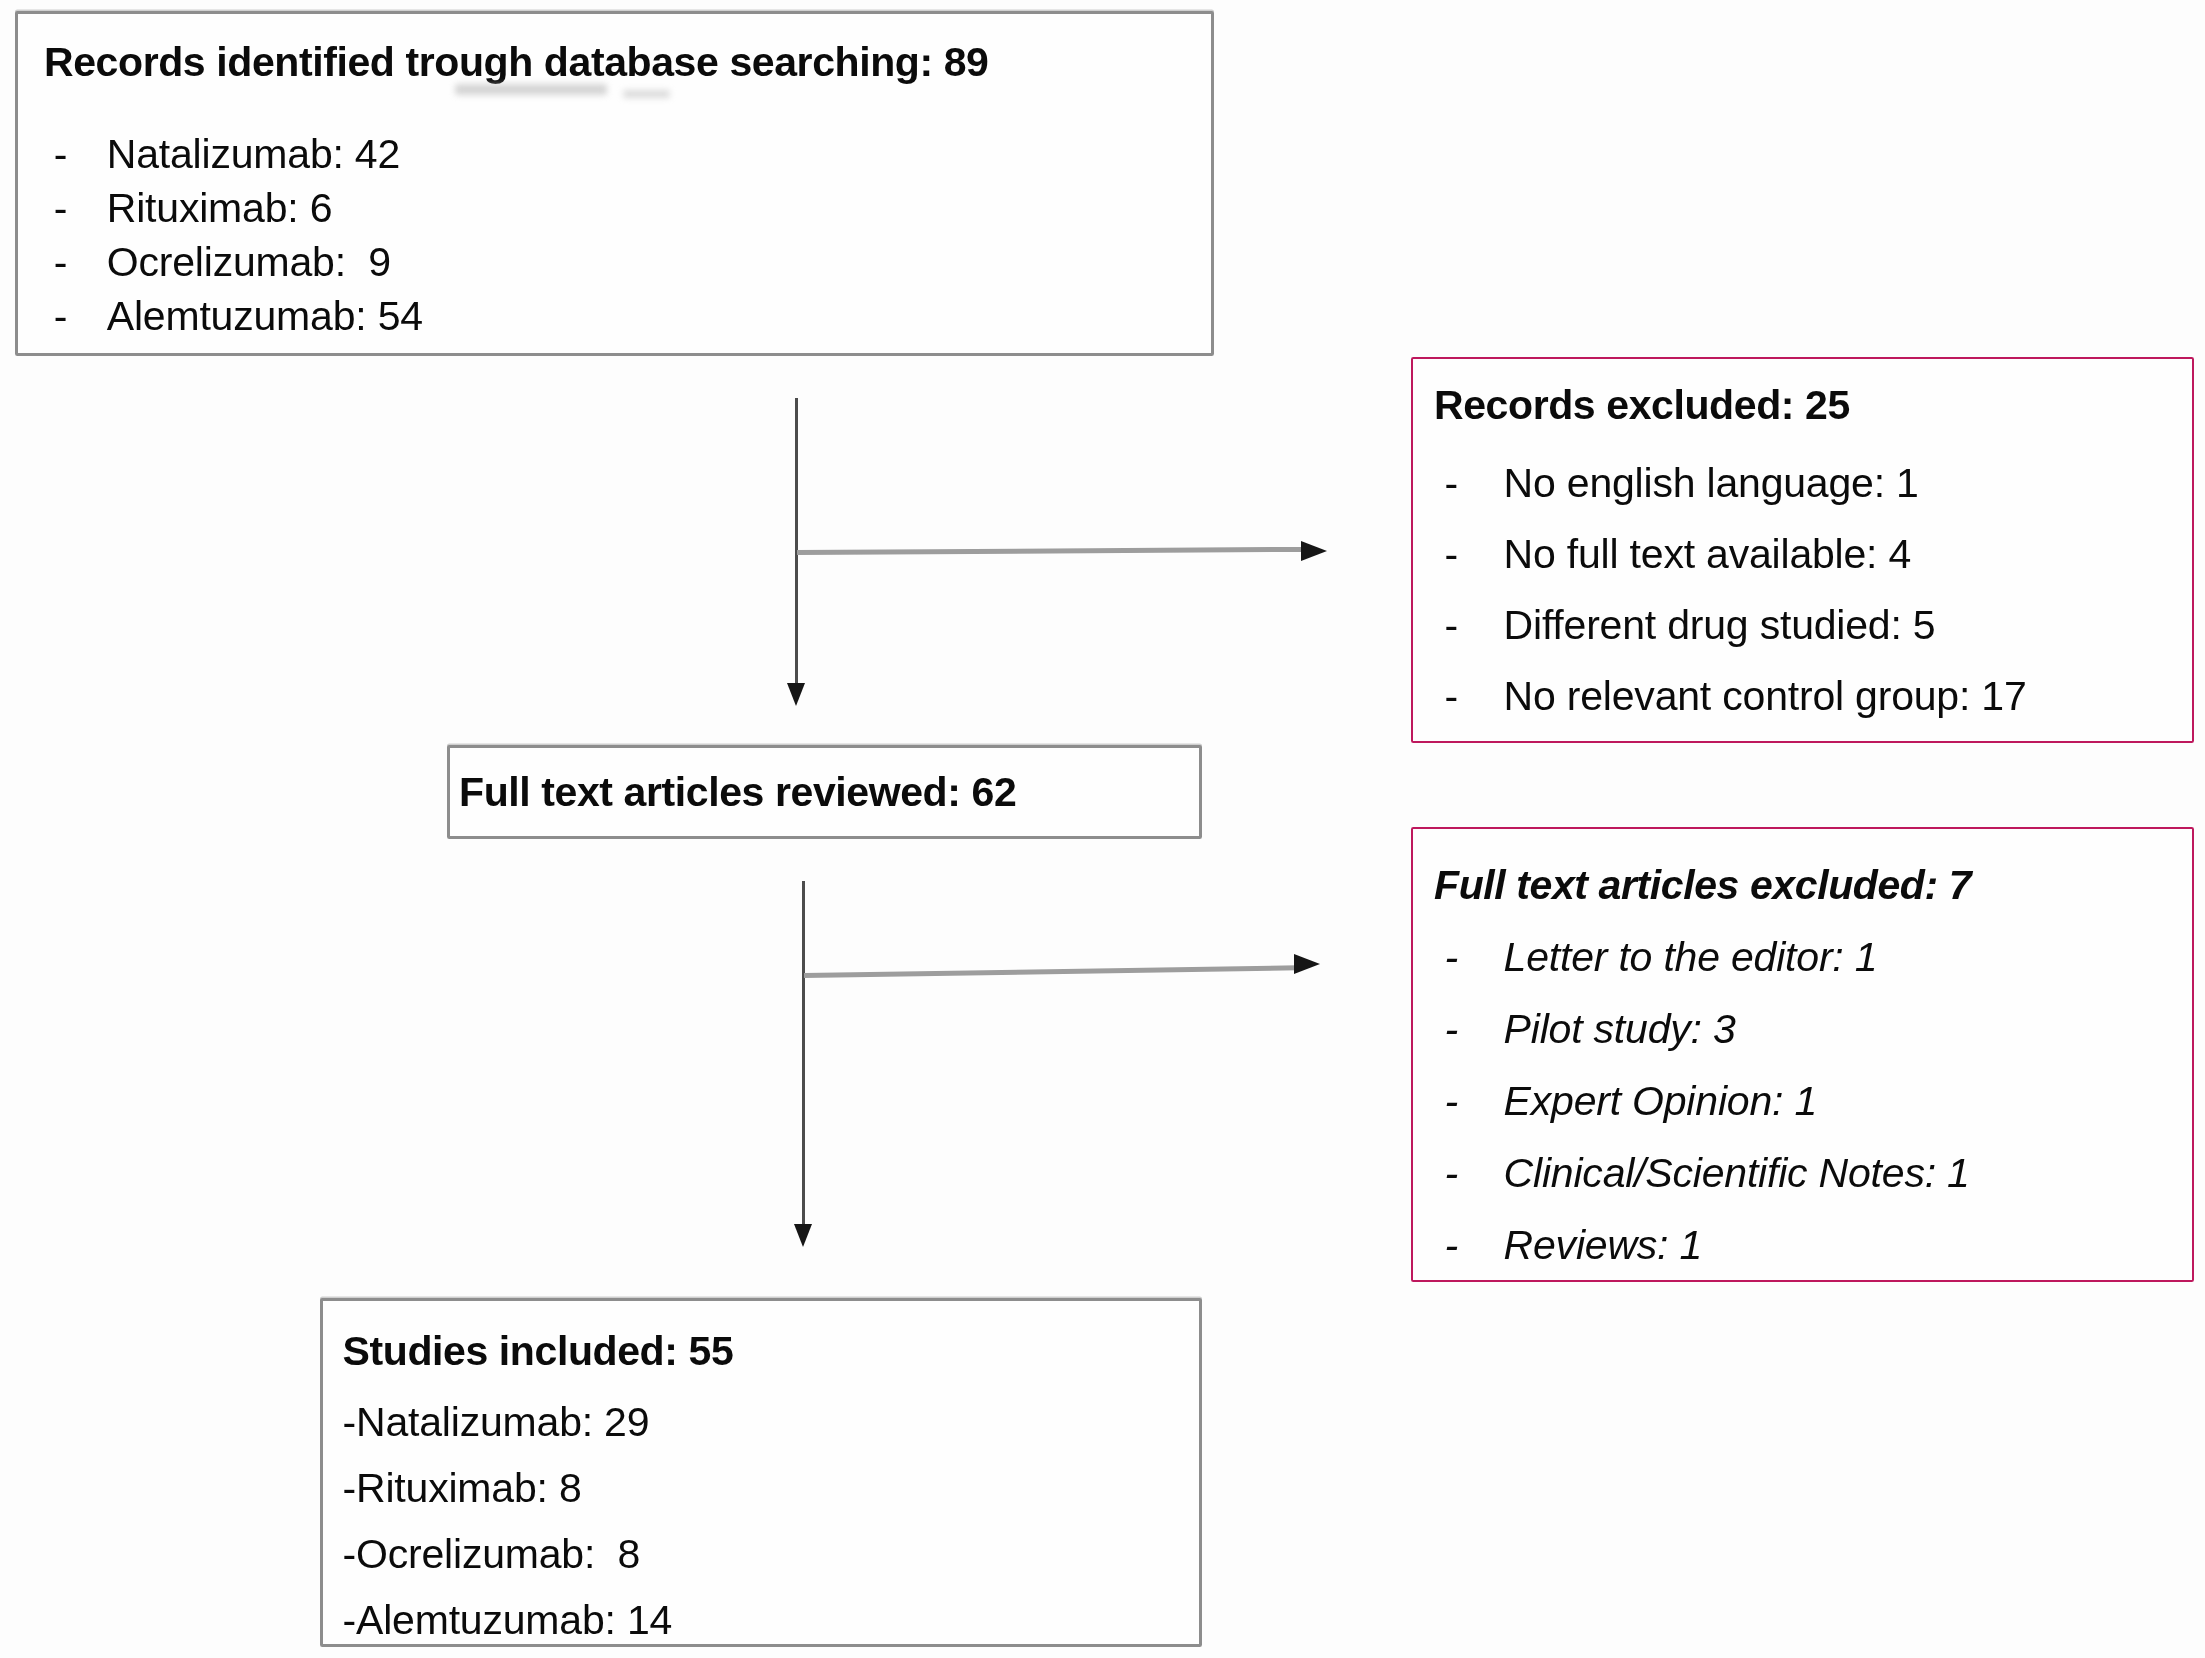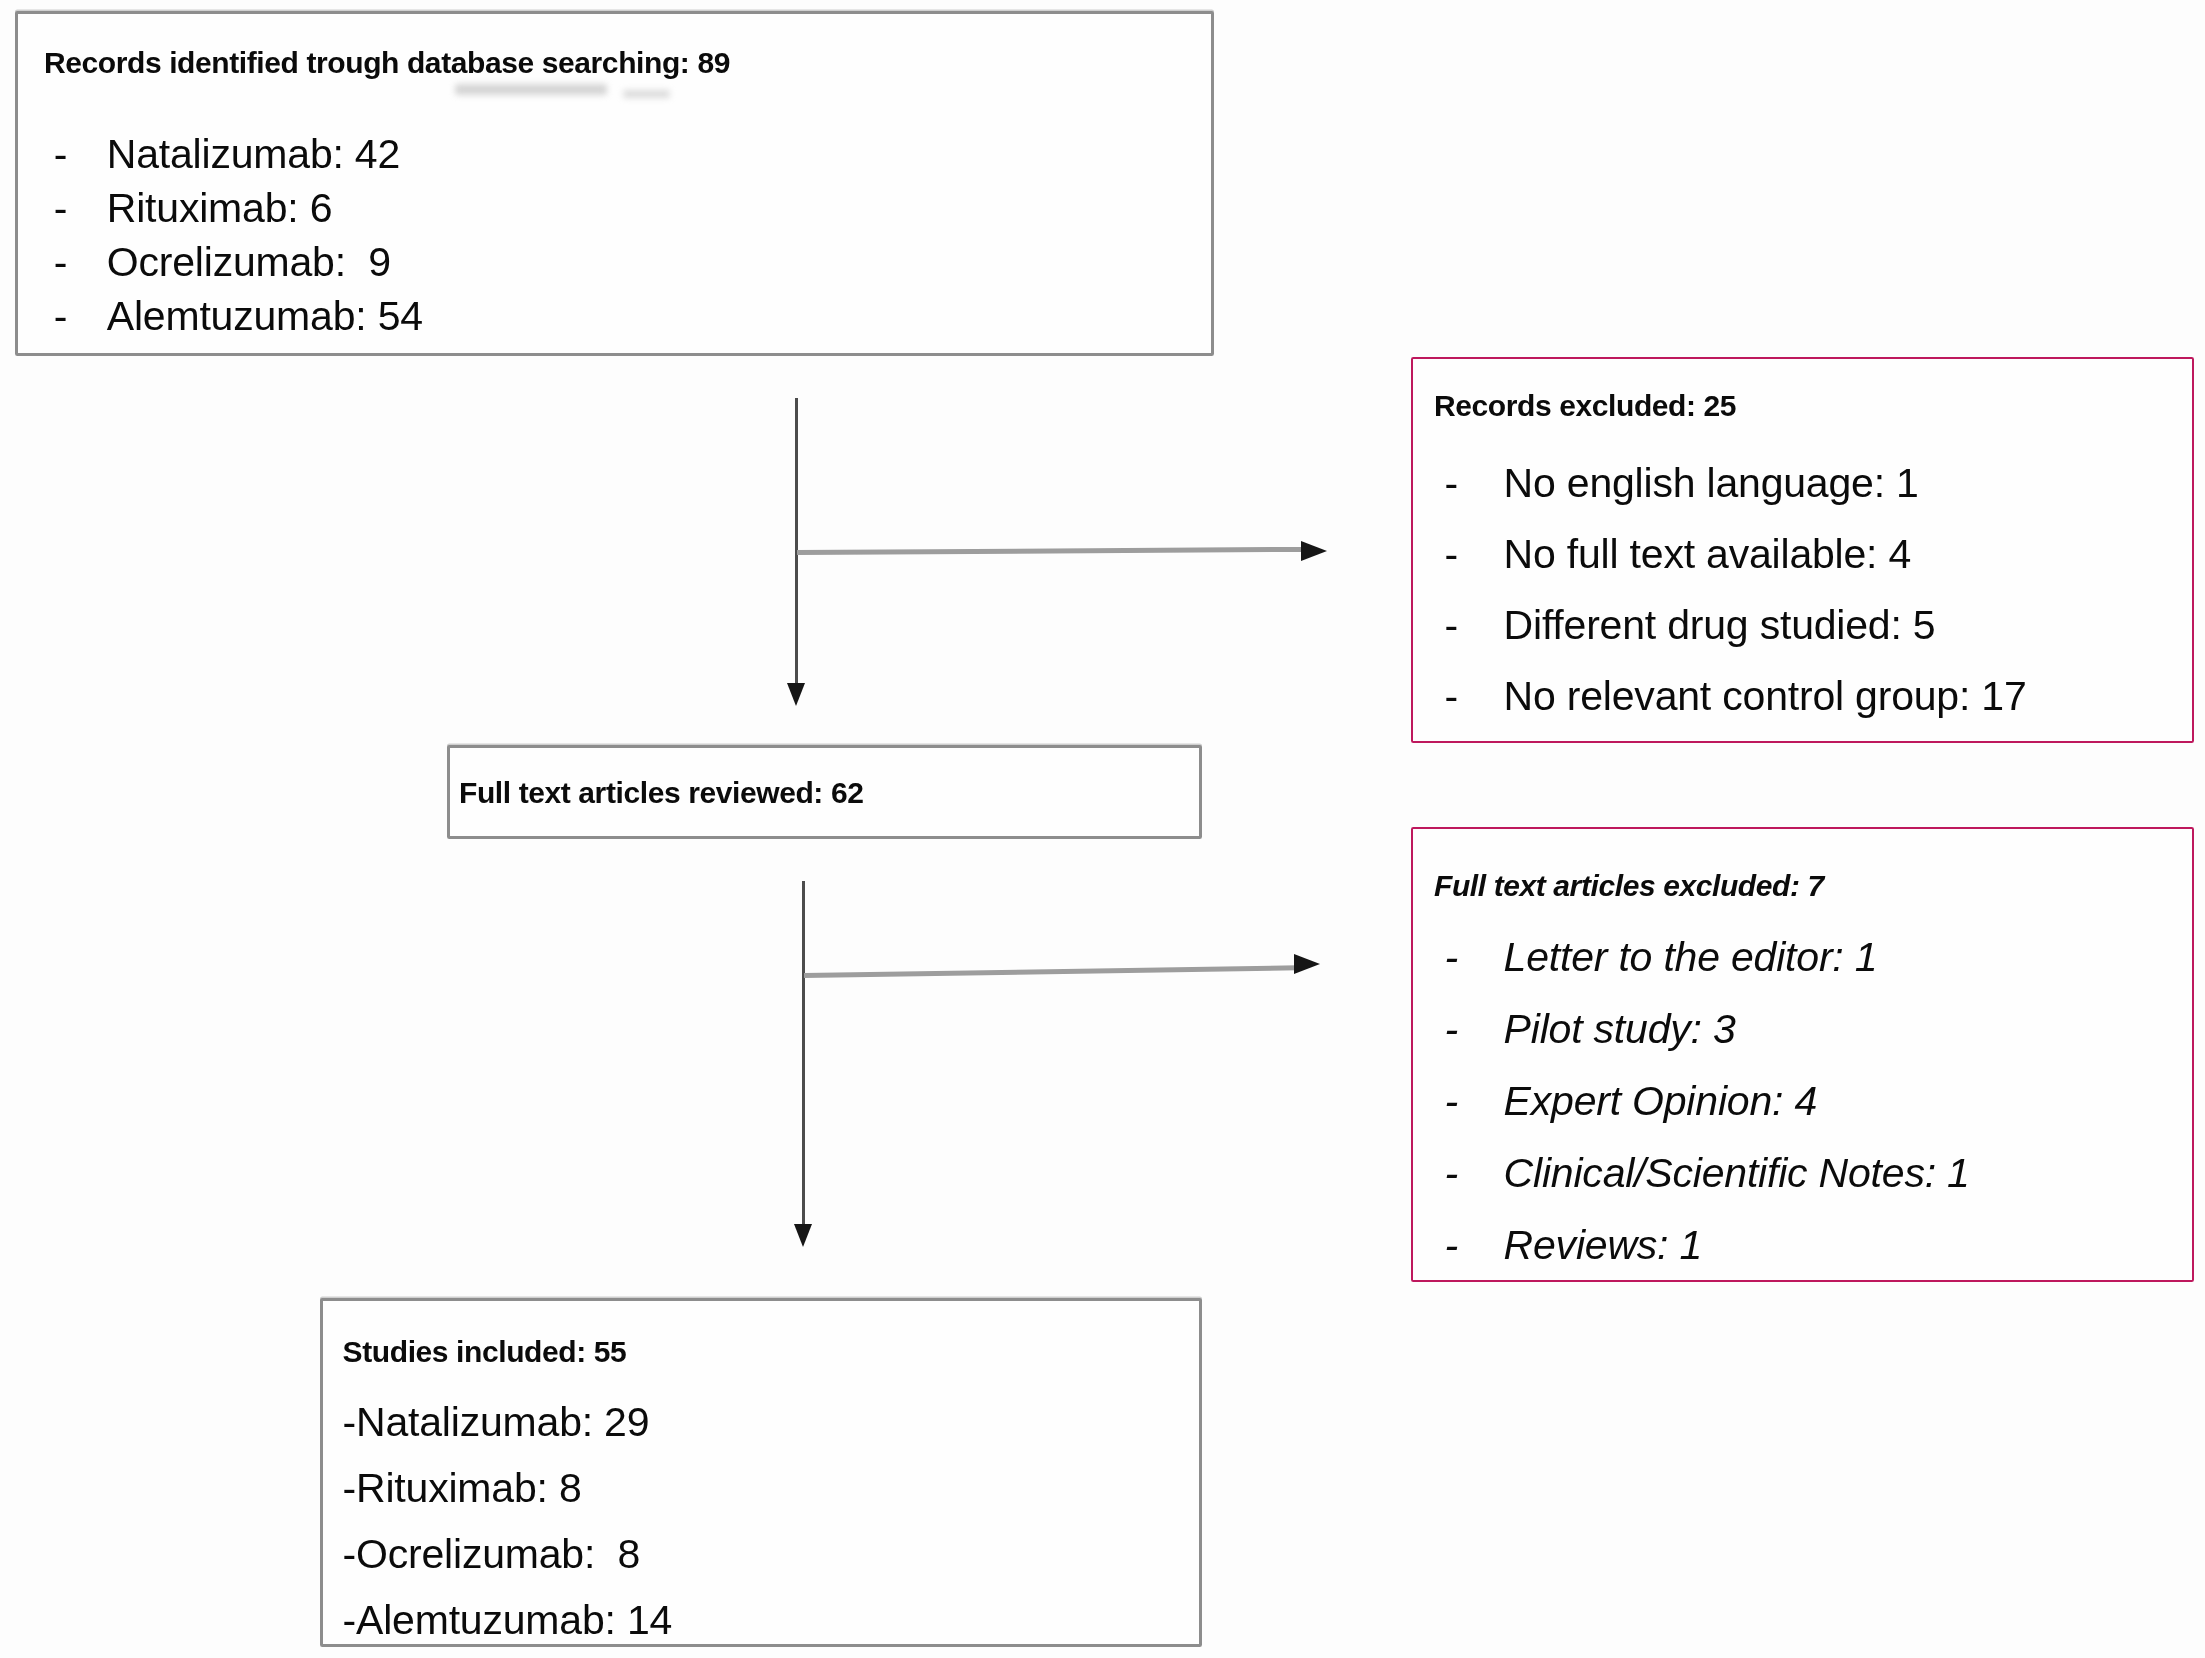--- a/index.html
+++ b/index.html
@@ -15,21 +15,21 @@
   .box {
     position: absolute;
     background: #fefefe;
     box-sizing: border-box;
     border-radius: 2.3px;
   }
   .box.light { border: 3.8px solid #8d8d8d; box-shadow: 0 -1.5px 0 rgba(120,120,120,.35); }
   .box.dark  { border: 2px solid #be185d; }
 
   .title {
-    font-size: 30px;
+    font-size: 41px;
     font-weight: 700;
     line-height: 53px;
     white-space: pre-wrap;
     letter-spacing: -0.4px;
   }
   .row { display: flex; align-items: baseline; }
   .dash, .txt {
     font-size: 41px;
     white-space: pre-wrap;
     letter-spacing: -0.2px;
@@ -166,21 +166,21 @@
       <div class="row">
         <span class="dash">-</span>
         <span class="txt">Letter to the editor: 1</span>
       </div>
       <div class="row">
         <span class="dash">-</span>
         <span class="txt">Pilot study: 3</span>
       </div>
       <div class="row">
         <span class="dash">-</span>
-        <span class="txt">Expert Opinion: 4</span>
+        <span class="txt">Expert Opinion: 1</span>
       </div>
       <div class="row">
         <span class="dash">-</span>
         <span class="txt">Clinical/Scientific Notes: 1</span>
       </div>
       <div class="row">
         <span class="dash">-</span>
         <span class="txt">Reviews: 1</span>
       </div>
     </div>

